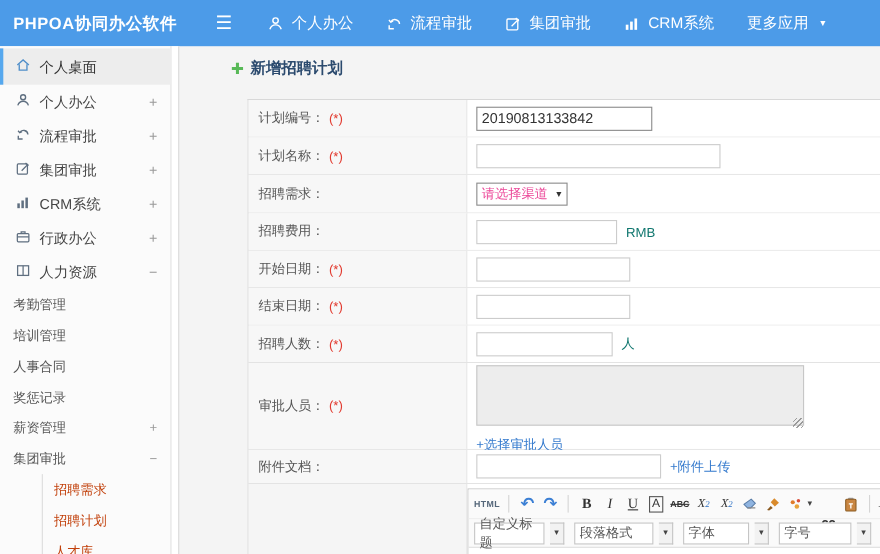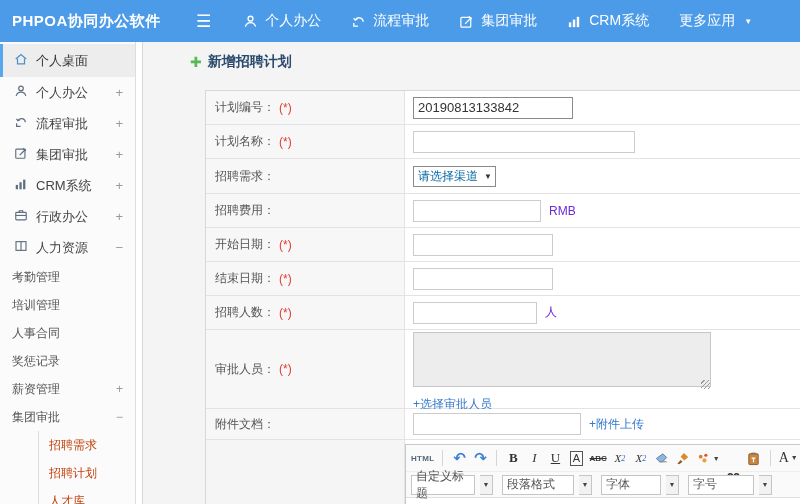--- a/index.html
+++ b/index.html
@@ -10,21 +10,21 @@
   .navbar { height:42px; background:#4c9be8; display:flex; align-items:center; color:#fff; }
   .brand { width:162px; padding-left:12px; font-weight:bold; font-size:15px; letter-spacing:.5px; }
   .hamburger { font-size:17px; margin:0 32px 0 34px; cursor:pointer; }
   .nav-items { display:flex; align-items:center; gap:30px; font-size:14px; }
   .nav-item { display:flex; align-items:center; gap:7px; cursor:pointer; white-space:nowrap; }
   .nav-item svg { display:block; }
   .caret { font-size:8px; margin-left:2px; }
 
   
   .layout { display:flex; height:462px; }
-  .sidebar { width:136px; background:#fbfbfb; border-right:1px solid #ddd; flex:none; overflow:hidden; }
+  .sidebar { width:156px; background:#fbfbfb; border-right:1px solid #ddd; flex:none; overflow:hidden; }
   .rail { width:7px; background:#fff; border-right:1px solid #d7d7d7; flex:none; }
   .main { flex:1; overflow:hidden; padding-top:10px; }
 
   
   .side-item { height:31px; display:flex; align-items:center; padding:0 12px 0 14px; font-size:13px; color:#444; cursor:pointer; }
   .side-item .lbl { margin-left:8px; flex:1; }
   .side-item .exp { color:#999; font-size:13px; }
   .side-item.active { height:33px; background:#ededed; border-left:3px solid #56a8ee; padding-left:11px; color:#333; margin-top:2px; }
   .side-item svg { color:#5f6f80; flex:none; }
   .side-item.active svg { color:#4f8ec9; }
@@ -40,24 +40,24 @@
   .page-title .txt { color:#2b4a6e; font-weight:bold; font-size:14px; }
 
   
   .form-table { margin:18px 0 0 62px; width:640px; background:#fff; border:1px solid #d8d8d8; border-bottom:none; }
   .frow { display:flex; border-bottom:1px solid #e3e3e3; }
   .fcell-l { width:199px; flex:none; background:#f7f7f7; border-right:1px solid #e3e3e3; display:flex; align-items:center; padding-left:9px; color:#555; font-size:12px; }
   .fcell-r { flex:1; display:flex; align-items:center; padding-left:8px; background:#fff; }
   .req { color:#e23b30; margin-left:4px; }
   .h34 { height:34px; } .h35 { height:35px; } .h31 { height:31px; }
   .txt-input { height:22px; border:1px solid #ccc; font-size:13px; padding:0 4px; color:#333; font-family:inherit; background:#fff; }
-  .suffix { margin-left:8px; color:#6d28d9; font-size:12px; }
+  .suffix { margin-left:8px; color:#0f766e; font-size:12px; }
   .blue-link { color:#3379cd; font-size:12px; text-decoration:none; cursor:pointer; }
   .fake-select { height:21px; border:1px solid #8a8a8a; background:#fff; display:flex; align-items:center; padding:0 3px 0 4px; cursor:pointer; }
-  .fake-select .sel-txt { color:#0369a1; font-size:12px; }
+  .fake-select .sel-txt { color:#ec4899; font-size:12px; }
   .fake-select .sel-arrow { font-size:8px; color:#333; margin-left:6px; }
   .approval-cell { flex-direction:column; align-items:flex-start; justify-content:center; gap:6px; padding-top:6px; }
   .approval-ta { width:298px; height:55px; background:#ededed; border:1px solid #c7c7c7; position:relative; resize:none; }
   .ta-grip { position:absolute; right:1px; bottom:1px; width:9px; height:9px;
              background:repeating-linear-gradient(135deg, transparent 0 2px, #9a9a9a 2px 3px); }
   .approval-wrap { position:relative; }
 
   
   .editor-row { height:70px; border-bottom:none; }
   .editor-cell { padding:4px 0 0 0; align-items:flex-start; }

